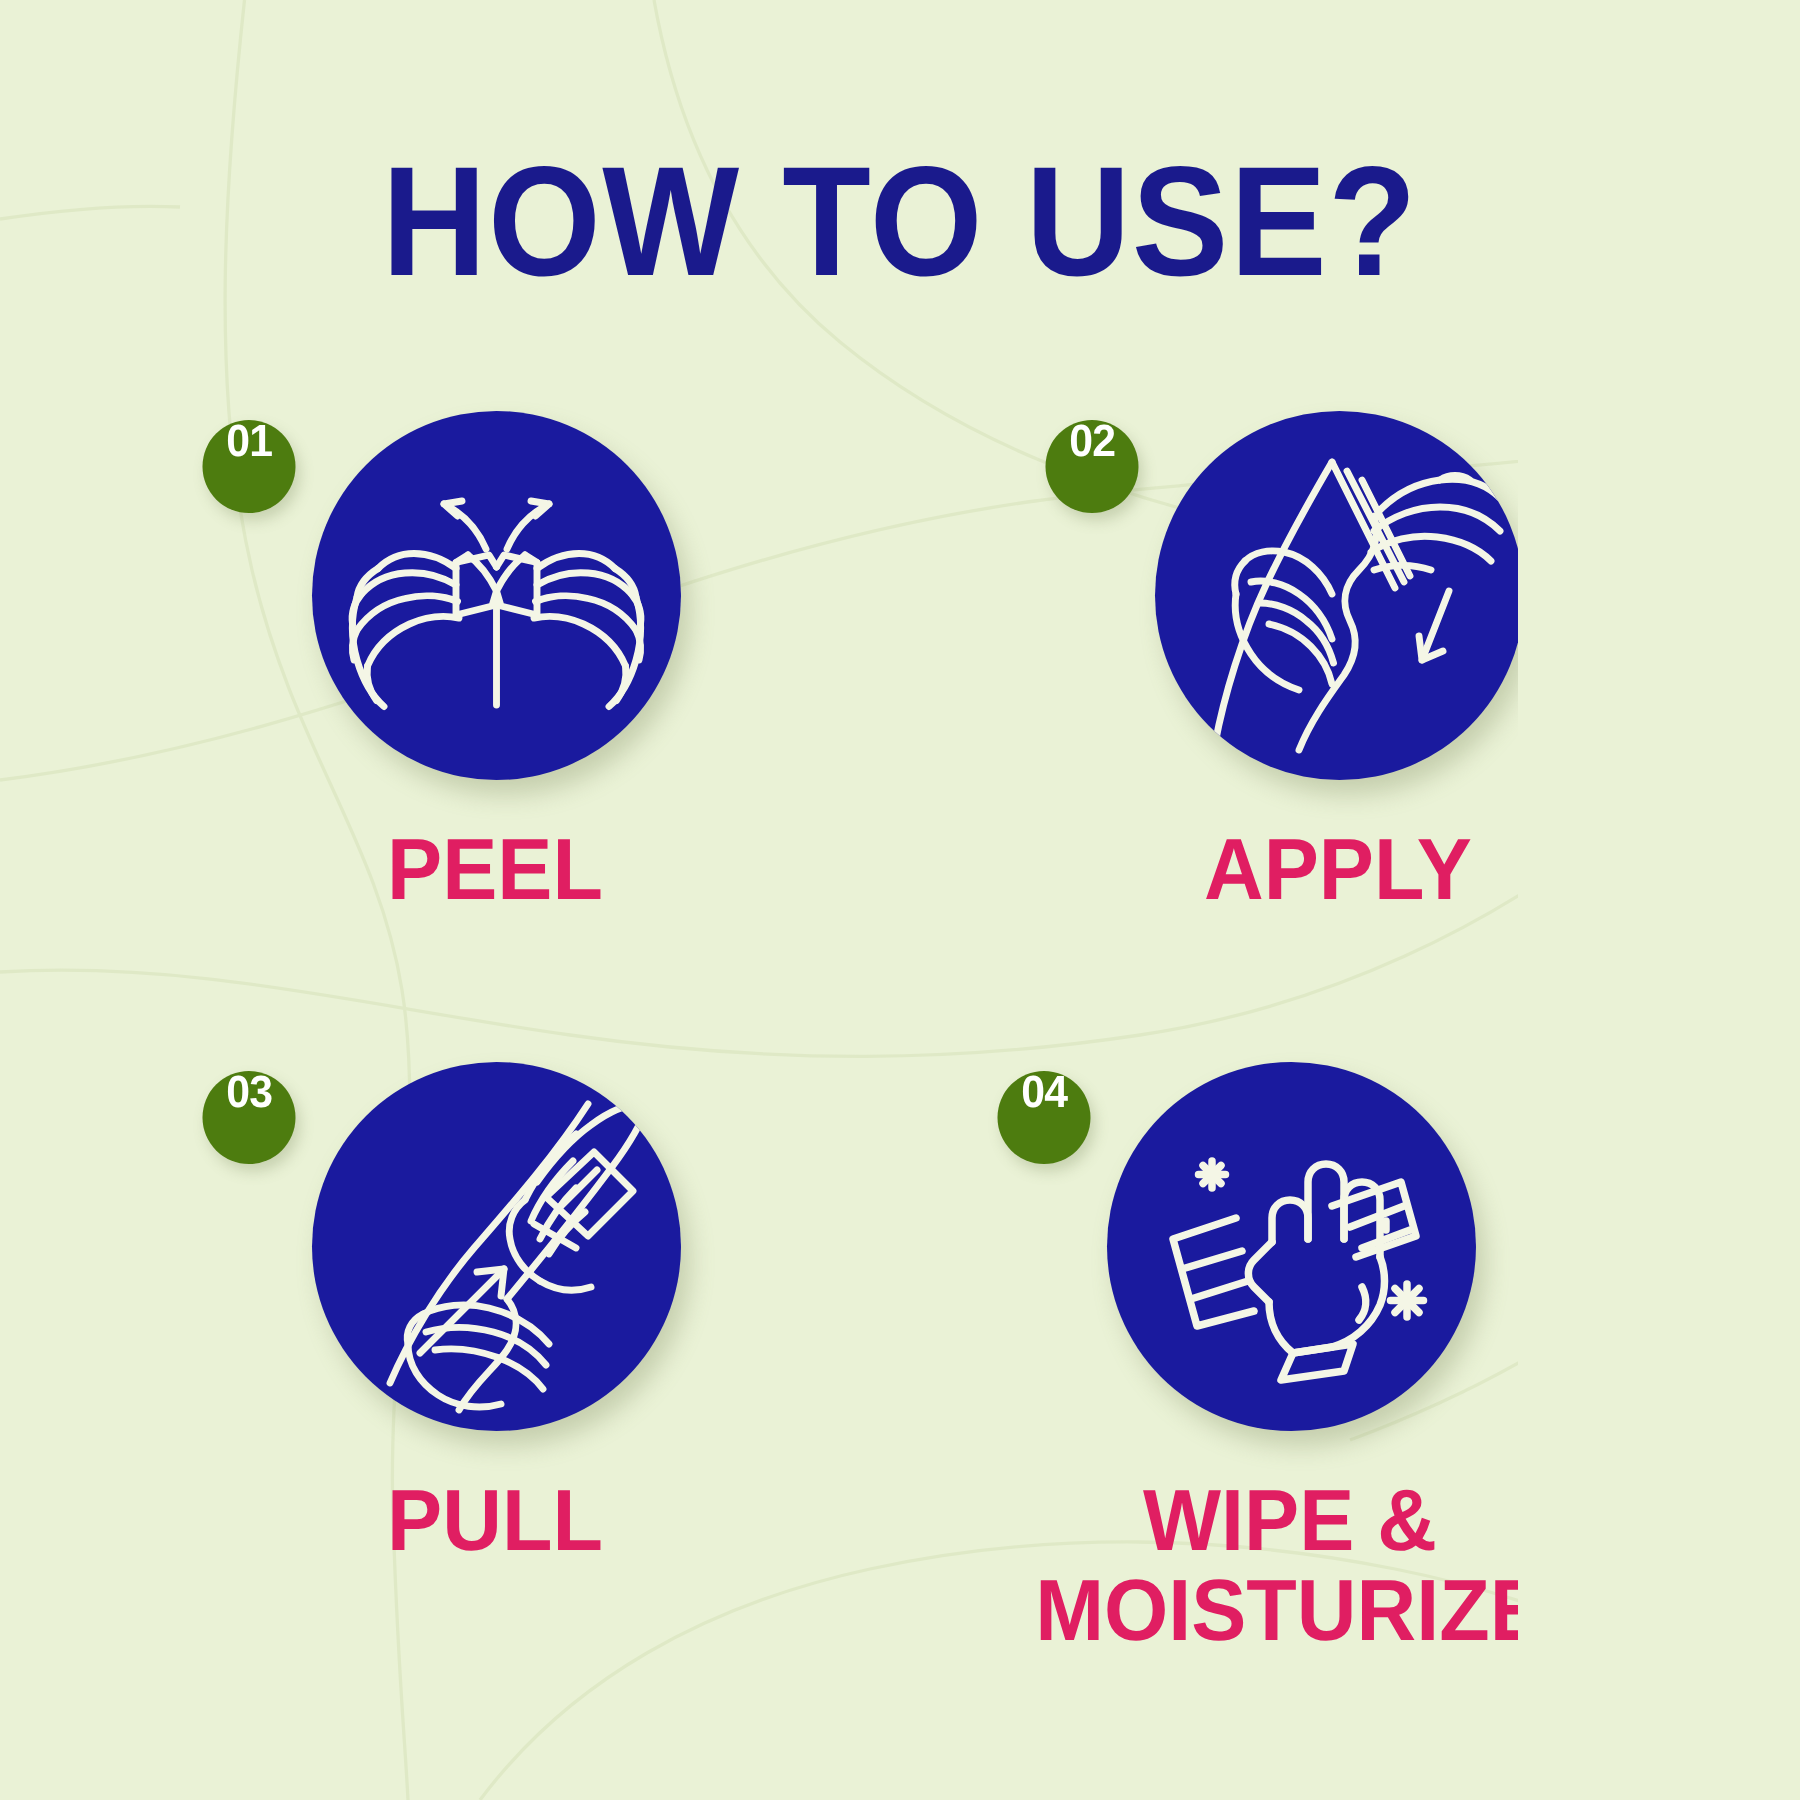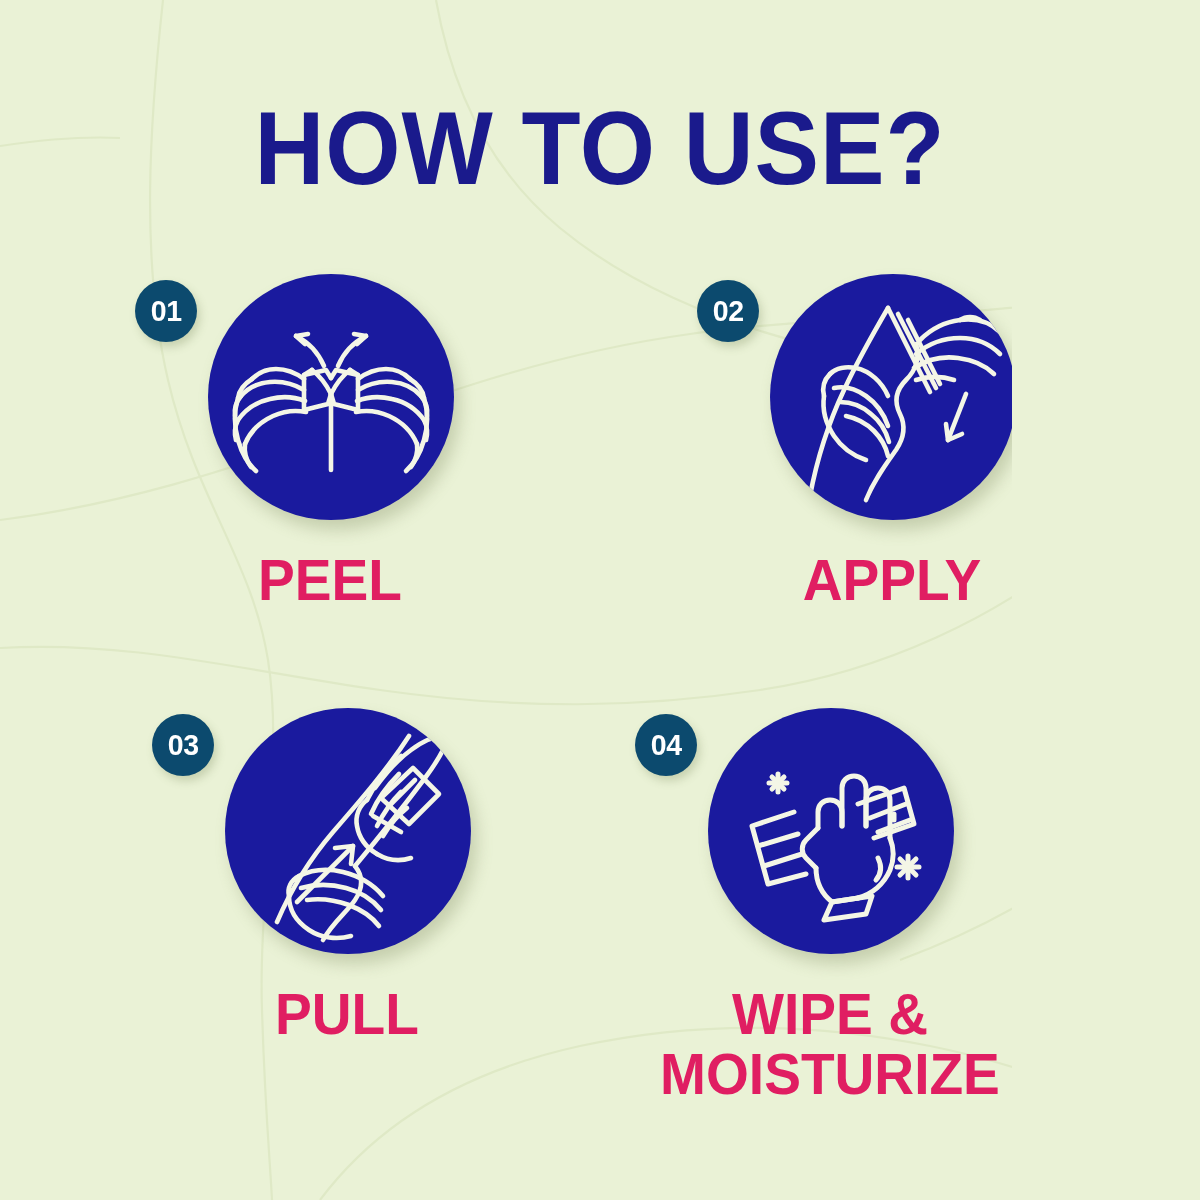--- a/index.html
+++ b/index.html
@@ -57,22 +57,22 @@
     width: 1200px;
     height: 1200px;
   }
 
   .step {
     position: absolute;
     width: 430px;
   }
   .step-1 { left: 115px; top: 272px; }
   .step-2 { left: 677px; top: 272px; }
-  .step-3 { left: 132px; top: 706px; }
-  .step-4 { left: 615px; top: 706px; }
+  .step-3 { left: 115px; top: 706px; }
+  .step-4 { left: 645px; top: 706px; }
 
   .circle-wrap {
     position: relative;
     width: 430px;
     height: 252px;
   }
 
   .disc {
     position: absolute;
     left: 93px;
@@ -90,24 +90,23 @@
     height: 246px;
   }
 
   .badge {
     position: absolute;
     left: 20px;
     top: 8px;
     width: 62px;
     height: 62px;
     border-radius: 50%;
-    background: #0c4a6e;
+    background: #4d7c0f;
     box-shadow: 3px 5px 9px rgba(120,135,90,0.30);
     display: flex;
-    align-items: center;
     justify-content: center;
     z-index: 3;
   }
   .badge-num {
     color: #ffffff;
     font-family: "Liberation Sans", sans-serif;
     font-weight: bold;
     font-size: 30px;
     line-height: 1;
     letter-spacing: -0.5px;

